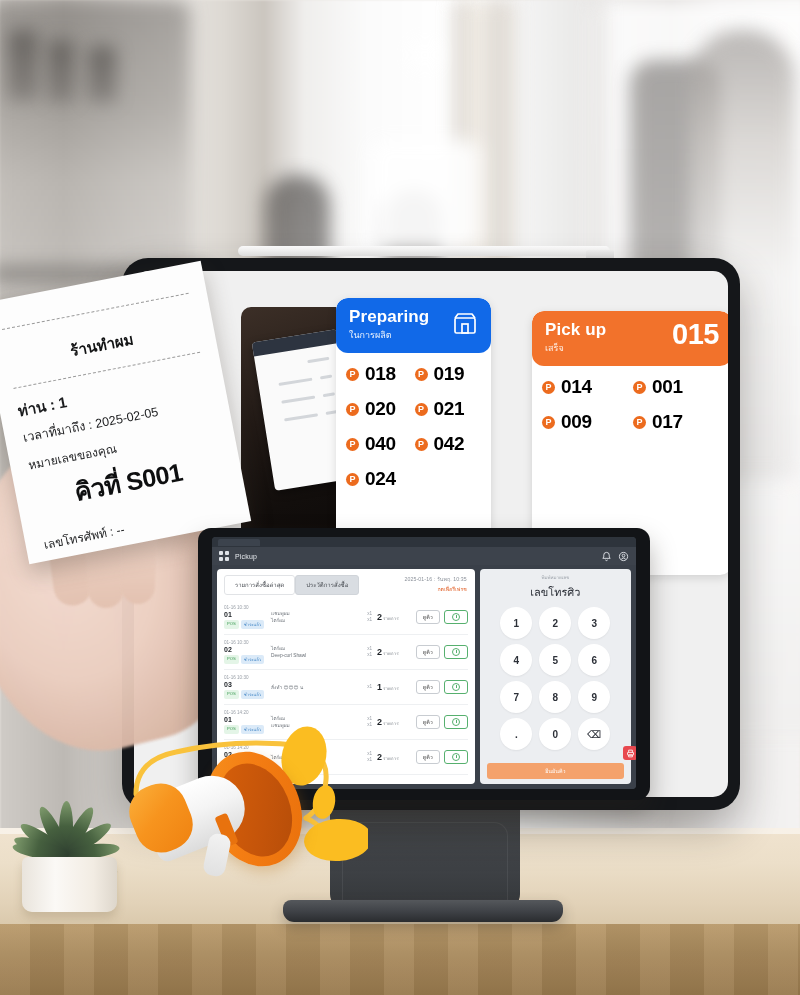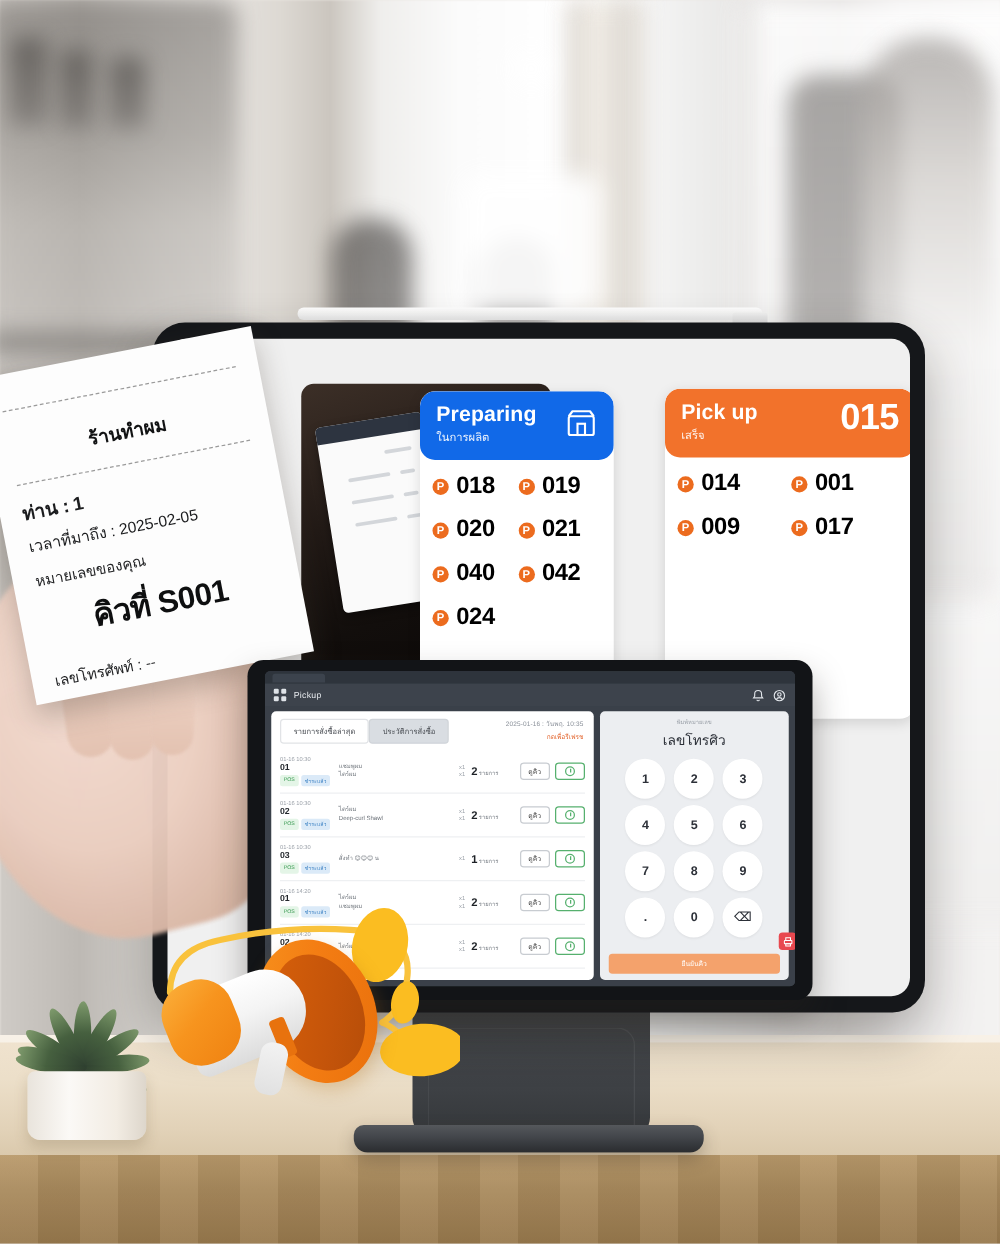--- a/index.html
+++ b/index.html
@@ -117,21 +117,21 @@
   .kp-line { position:absolute; height:3px; background:#d3d6da; border-radius:2px; }
   .kp-plant { position:absolute; left:118px; top:110px; width:70px; height:80px;
     background: radial-gradient(circle at 40% 40%, #9fb541 0%, #7d9030 40%, rgba(60,70,20,0) 72%);
     filter: blur(1px); }
   .kp-orange { position:absolute; left:96px; top:196px; width:110px; height:40px; background:#e1701f; }
 
   .queue-card {
     position: absolute; background:#fff; border-radius: 12px;
     box-shadow: 0 3px 10px rgba(0,0,0,.13); overflow: hidden;
   }
-  .card-prep { left: 202px; top: 42px; width: 155px; height: 264px; }
+  .card-prep { left: 202px; top: 27px; width: 155px; height: 264px; }
   .card-pick { left: 398px; top: 40px; width: 200px; height: 264px; }
 
   .card-head { position: relative; height: 55px; border-radius: 12px; padding: 9px 13px; }
   .card-head.blue { background: #1169E8; }
   .card-head.orange { background: #F2722B; }
   .card-head .title { color:#fff; font-size: 17px; font-weight: 700; letter-spacing: .1px; line-height: 19px; }
   .card-head .subtitle { color:#fff; font-size: 9px; opacity: .93; margin-top: 2px; }
   .head-icon { position: absolute; right: 13px; top: 14px; width: 26px; height: 24px; }
   .big-num { position: absolute; right: 13px; top: 7px; color:#fff; font-size: 29px; font-weight: 800; letter-spacing: -.5px; }
 

